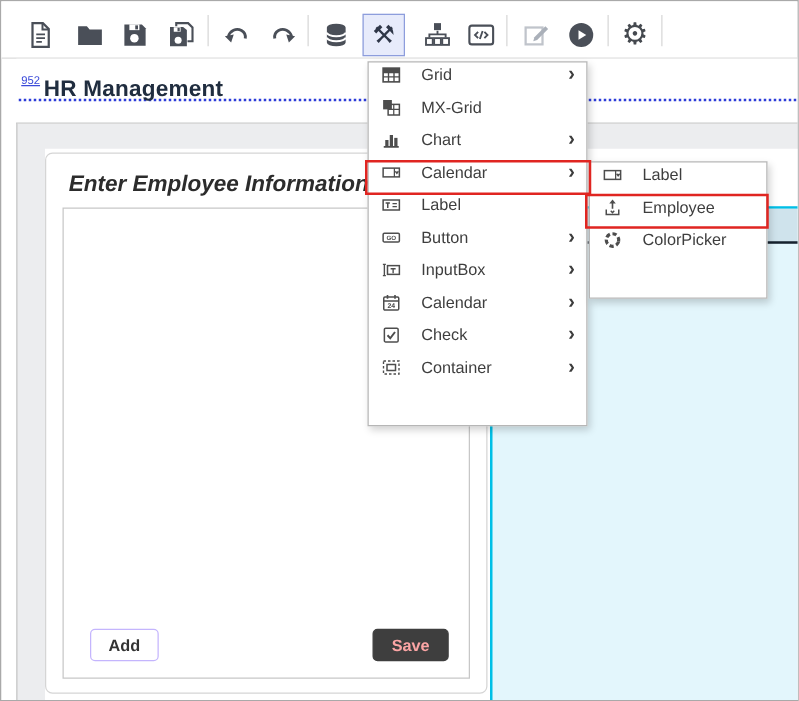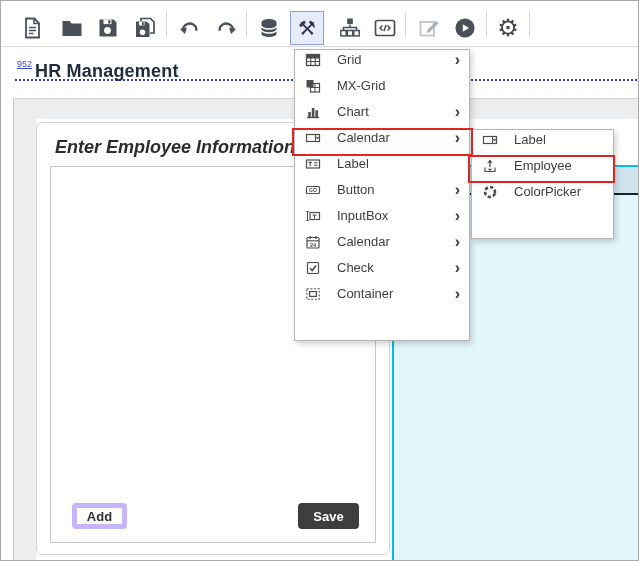--- a/index.html
+++ b/index.html
@@ -22,22 +22,22 @@
   .badge-id { position:absolute; left:4px; top:12px; font-size:9px; color:#3a4ad9;text-decoration:underline; }
   .page-title { position:absolute; left:22px; top:14px; font-size:18px; font-weight:bold; color:#202d3f; letter-spacing:.2px; }
 
   
   .content { position:absolute; left:12px; top:97px; width:626px; height:463px; background:#ecedef; border-left:1px solid #c6c6c6; border-top:1px solid #d2d2d2; }
   .canvas { position:absolute; left:22px; top:20px; width:603px; height:443px; background:#fff; }
 
   .panel { position:absolute; left:0; top:3px; width:354px; height:433px; background:#fff; border:1px solid #d5d5d5; border-radius:6px; }
   .panel-heading { position:absolute; left:18px; top:14px; font-size:18px; font-weight:bold; color:#2c2c2c;font-style:italic; }
   .form-box { position:absolute; left:13px; top:43px; width:326px; height:377px; background:#fff; border:1px solid #c7c7c7; }
-  .btn { position:absolute; top:336px; height:26px; border:5px solid #c4b5fd; border-radius:4px; background:#fff; font-family:"Liberation Sans",sans-serif; font-size:13px; font-weight:bold; color:#333; cursor:pointer; }
-  .btn-dark { background:#3e3e3e; border-color:#3e3e3e; color:#ffffff; }
+  .btn { position:absolute; top:336px; height:26px; border:1px solid #c4b5fd; border-radius:4px; background:#fff; font-family:"Liberation Sans",sans-serif; font-size:13px; font-weight:bold; color:#333; cursor:pointer; }
+  .btn-dark { background:#3e3e3e; border-color:#3e3e3e; color:#fca5a5; }
 
   .grid-panel { position:absolute; left:356px; top:46px; width:247px; height:396px; background:#e3f6fc; border-left:2px solid #00bfe6; border-top:2px solid #00bfe6; }
   .grid-header { height:28px; background:#cfe3ec; border-bottom:2px solid #16222e; }
 
   
   .menu, .submenu { position:absolute; background:#fff; border:1px solid #b6b6b6; box-shadow:2px 3px 6px rgba(0,0,0,.18); padding:2px 0; }
   .menu { left:293px; top:48px; width:176px; height:292px; z-index:30; }
   .submenu { left:470px; top:128px; width:143px; height:110px; z-index:31; }
   .menu-item { height:26px; display:flex; align-items:flex-start; font-size:13px; color:#3e3e3e; cursor:pointer; }
   .mi-icon { width:16px; height:16px; margin-left:10px; color:#4d4d4d; flex:none; }

